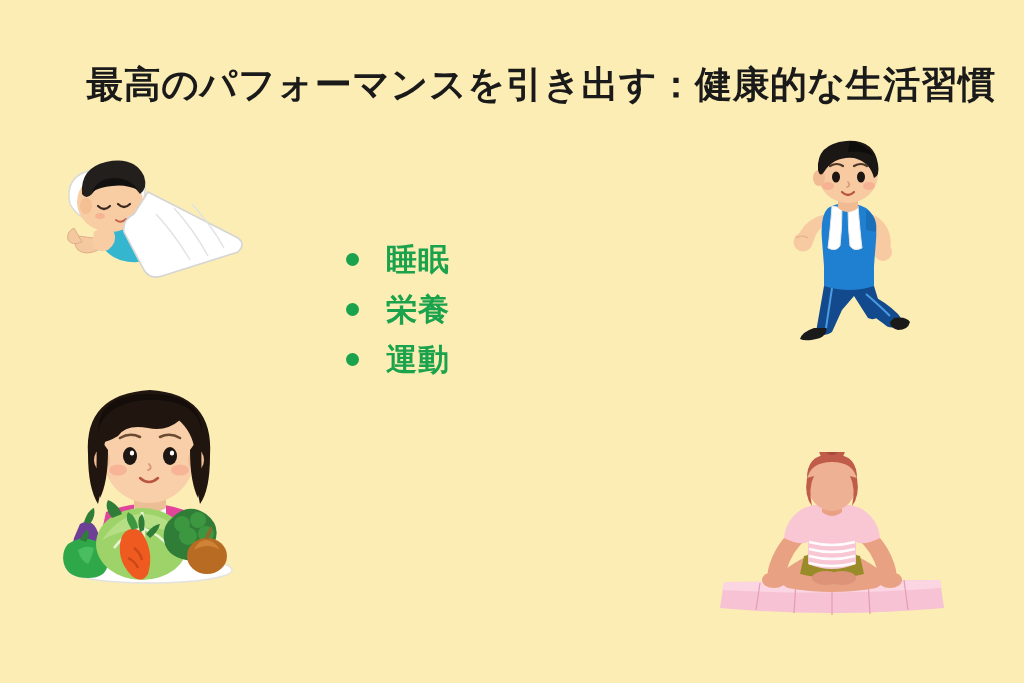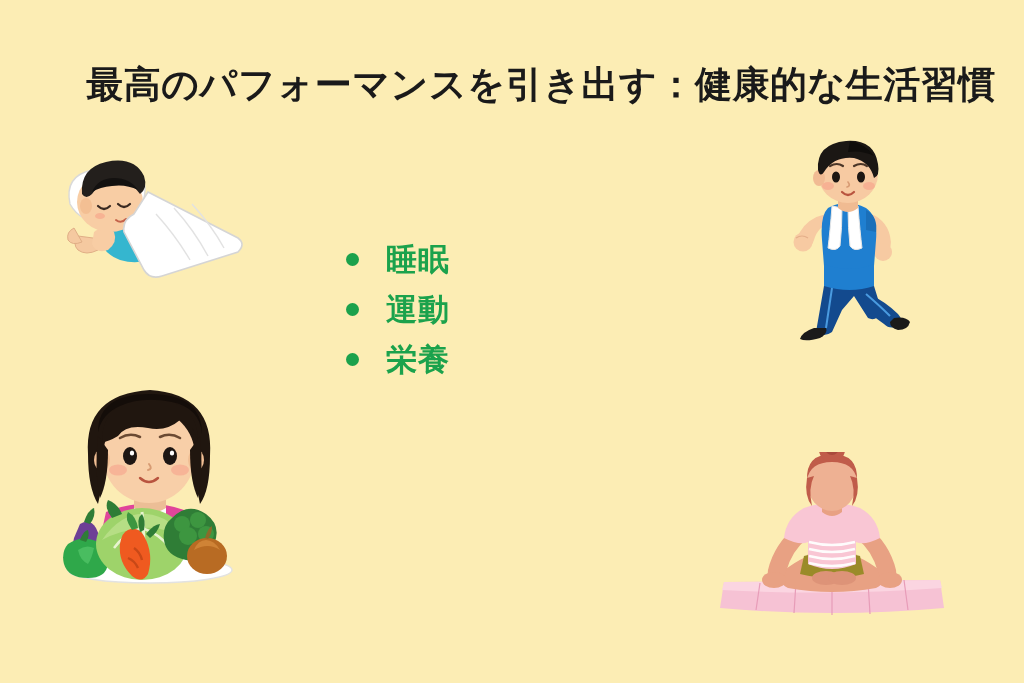--- a/index.html
+++ b/index.html
@@ -298,21 +298,21 @@
     </svg>
   </div>
 
   <ul id="bullet-list">
     <li style="color: rgb(27, 162, 76);">
       <span class="dot" style="background: rgb(27, 162, 76);"></span>
       <span class="bullet-text">睡眠</span>
     </li>
     <li style="color: rgb(27, 162, 76);">
       <span class="dot" style="background: rgb(27, 162, 76);"></span>
-      <span class="bullet-text">運動</span>
+      <span class="bullet-text">栄養</span>
     </li>
     <li style="color: rgb(27, 162, 76);">
       <span class="dot" style="background: rgb(27, 162, 76);"></span>
-      <span class="bullet-text">栄養</span>
+      <span class="bullet-text">運動</span>
     </li>
   </ul>
 
 </div>
 
 </body></html>

